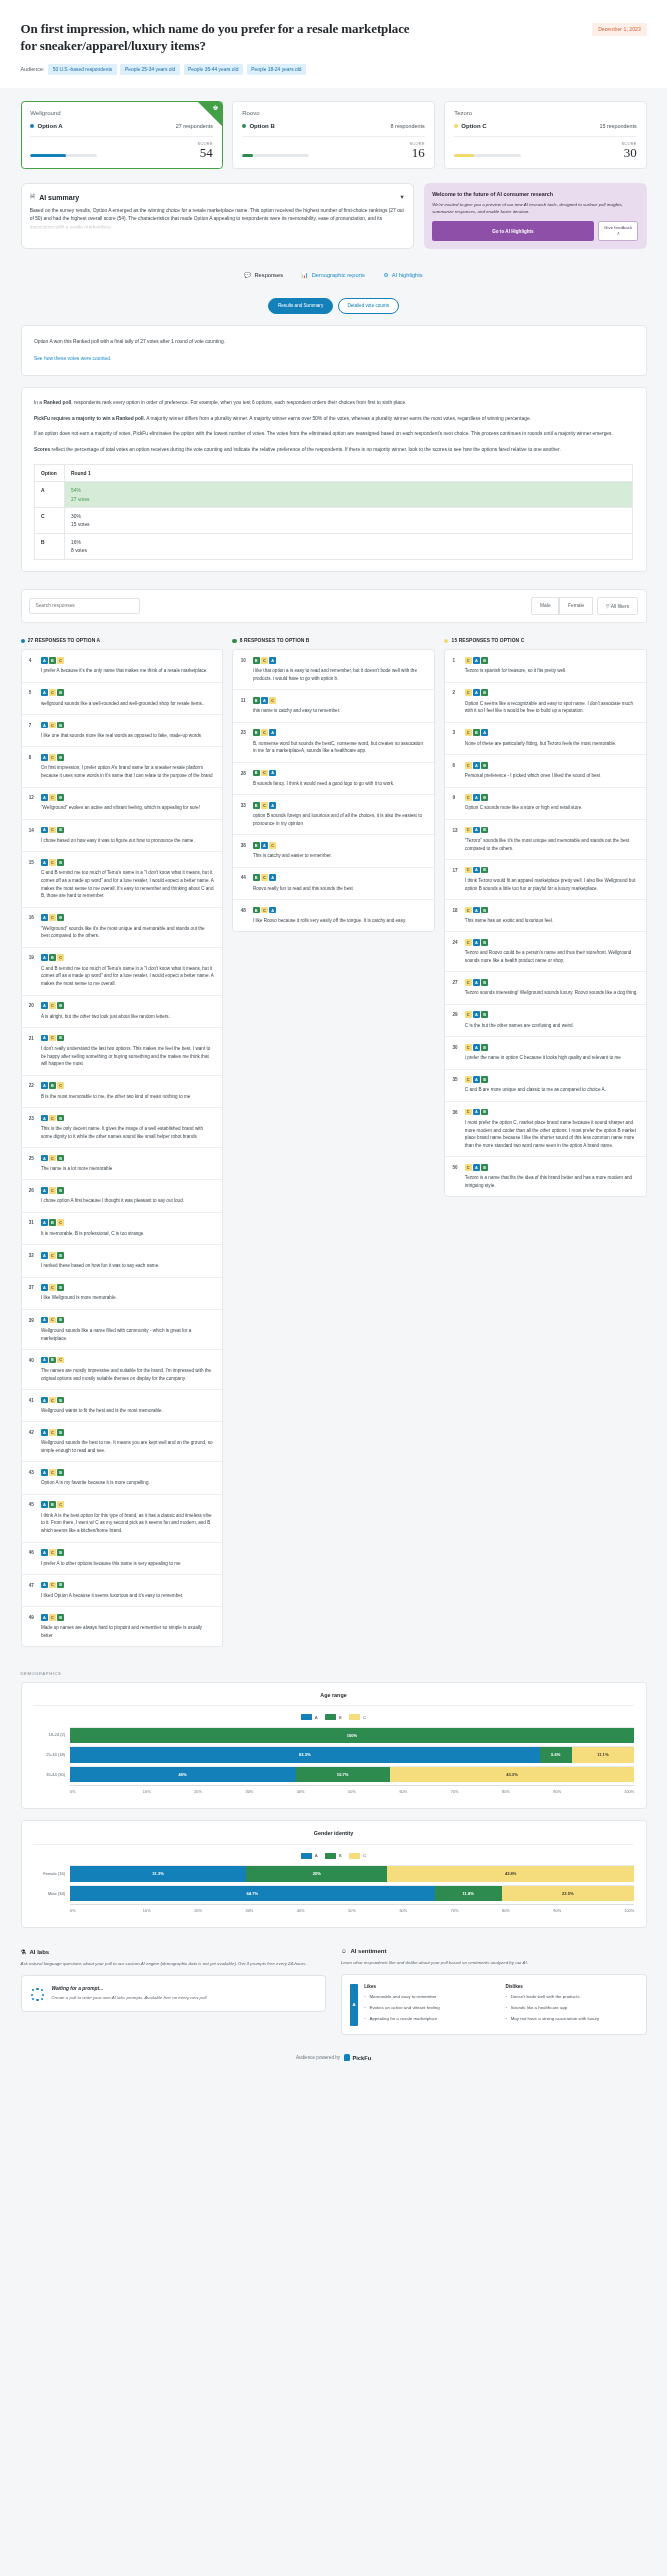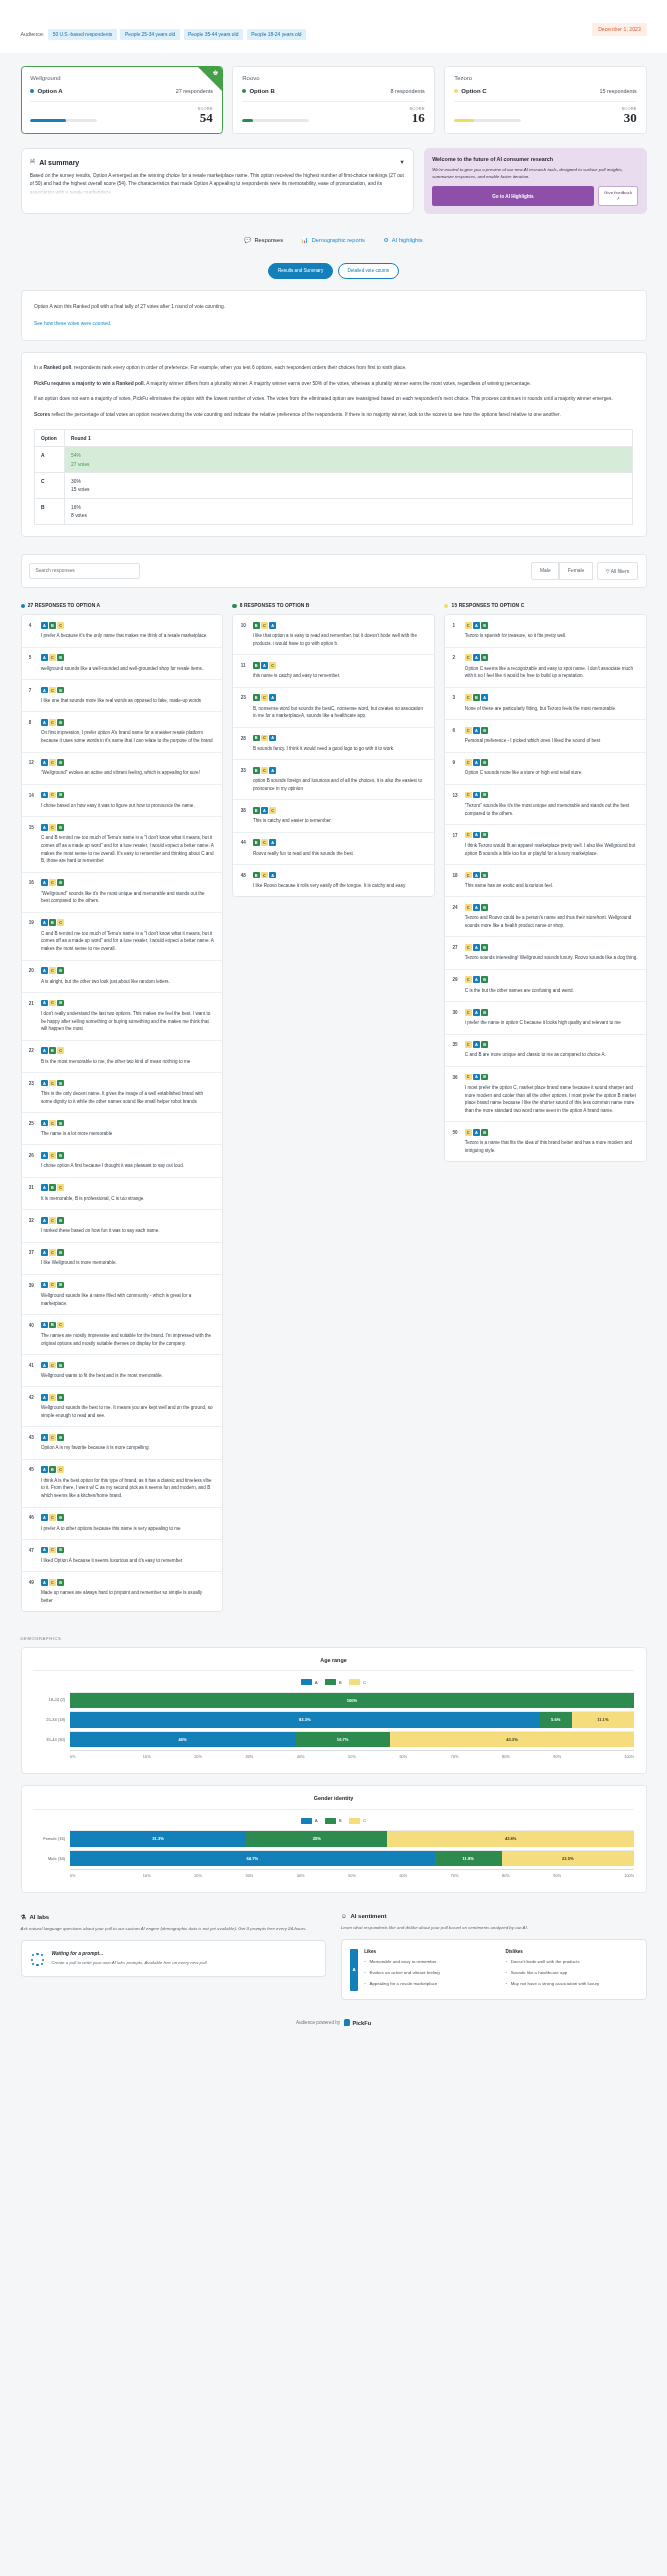--- a/index.html
+++ b/index.html
@@ -49,21 +49,21 @@
   .ocard-row { display: flex; align-items: center; justify-content: space-between; }
   .ocard-opt { display: flex; align-items: center; gap: 3.1px; font-size: 6px; font-weight: 700; color: #23292e; }
   .dot { width: 4.1px; height: 4.1px; border-radius: 50%; display: inline-block; }
   .ocard-resp { font-size: 5.4px; color: #4b545c; }
   .divider { height: 0.5px; background: #eceff1; margin: 6.2px 0 5.2px 0; }
   .score-row { display: flex; align-items: flex-end; justify-content: space-between; }
   .bar-track { width: 67px; height: 3.6px; background: #e6e9eb; border-radius: 1.5px; overflow: hidden; margin-bottom: 2.6px; }
   .bar-fill { height: 100%; border-radius: 1.5px; }
   .score-box { text-align: right; }
   .score-label { font-size: 3.9px; letter-spacing: 0.3px; color: #7b858d; }
-  .score-val { font-family: "Liberation Serif", serif; font-size: 13px; font-weight: 700; color: #23292e; line-height: 1.05; }
+  .score-val { font-family: "Liberation Serif", serif; font-size: 13px; font-weight: 400; color: #23292e; line-height: 1.05; }
 
   
   .ai-row { display: flex; gap: 9.8px; padding: 14.4px 0 0 0; align-items: stretch; }
   .ai-summary {
     flex: 1.82; background: #fff; border: 0.5px solid #e0e4e7; border-radius: 5.7px;
     padding: 7.2px 8.2px 7.2px 8.2px; position: relative;
   }
   .ai-head { display: flex; align-items: center; justify-content: space-between; }
   .ai-head-l { display: flex; align-items: center; gap: 4.1px; }
   .ai-title { font-size: 7px; font-weight: 700; color: #23292e; }
@@ -182,20 +182,21 @@
   .brand-mark { width: 6.7px; height: 6.7px; background: #1380ba; border-radius: 1.5px 1.5px 1.5px 0; }
 </style>
 </head>
 <body>
 
 <div class="page">
 
   <div class="header">
     <div class="header-inner">
       <div>
+        <div class="qtitle">On first impression, which name do you prefer for a resale marketplace for sneaker/apparel/luxury items?</div>
         <div class="audience">
           <span class="audience-label">Audience:</span>
           <span class="chip">50 U.S.-based respondents</span>
           <span class="chip">People 25-34 years old</span>
           <span class="chip">People 35-44 years old</span>
           <span class="chip">People 18-24 years old</span>
         </div>
       </div>
       <div class="datebadge">December 1, 2023</div>
     </div>

